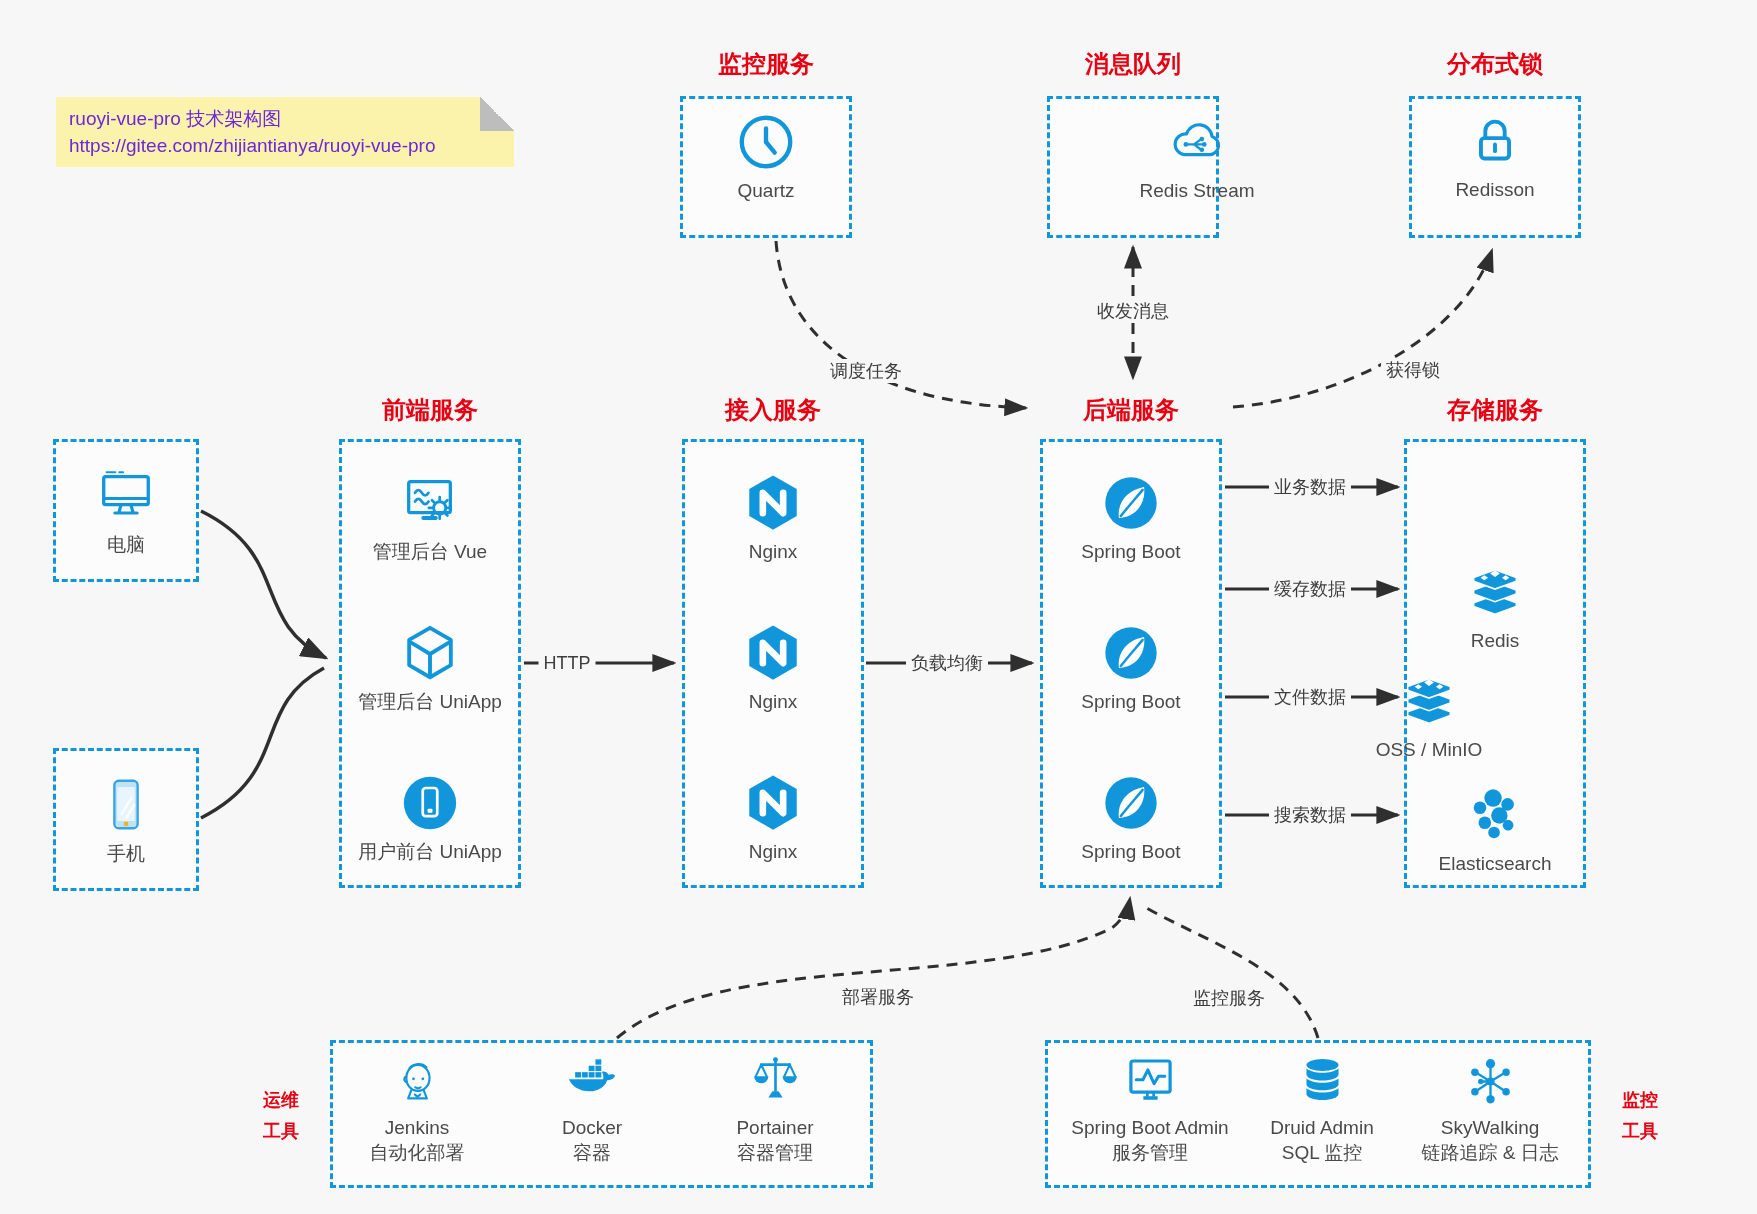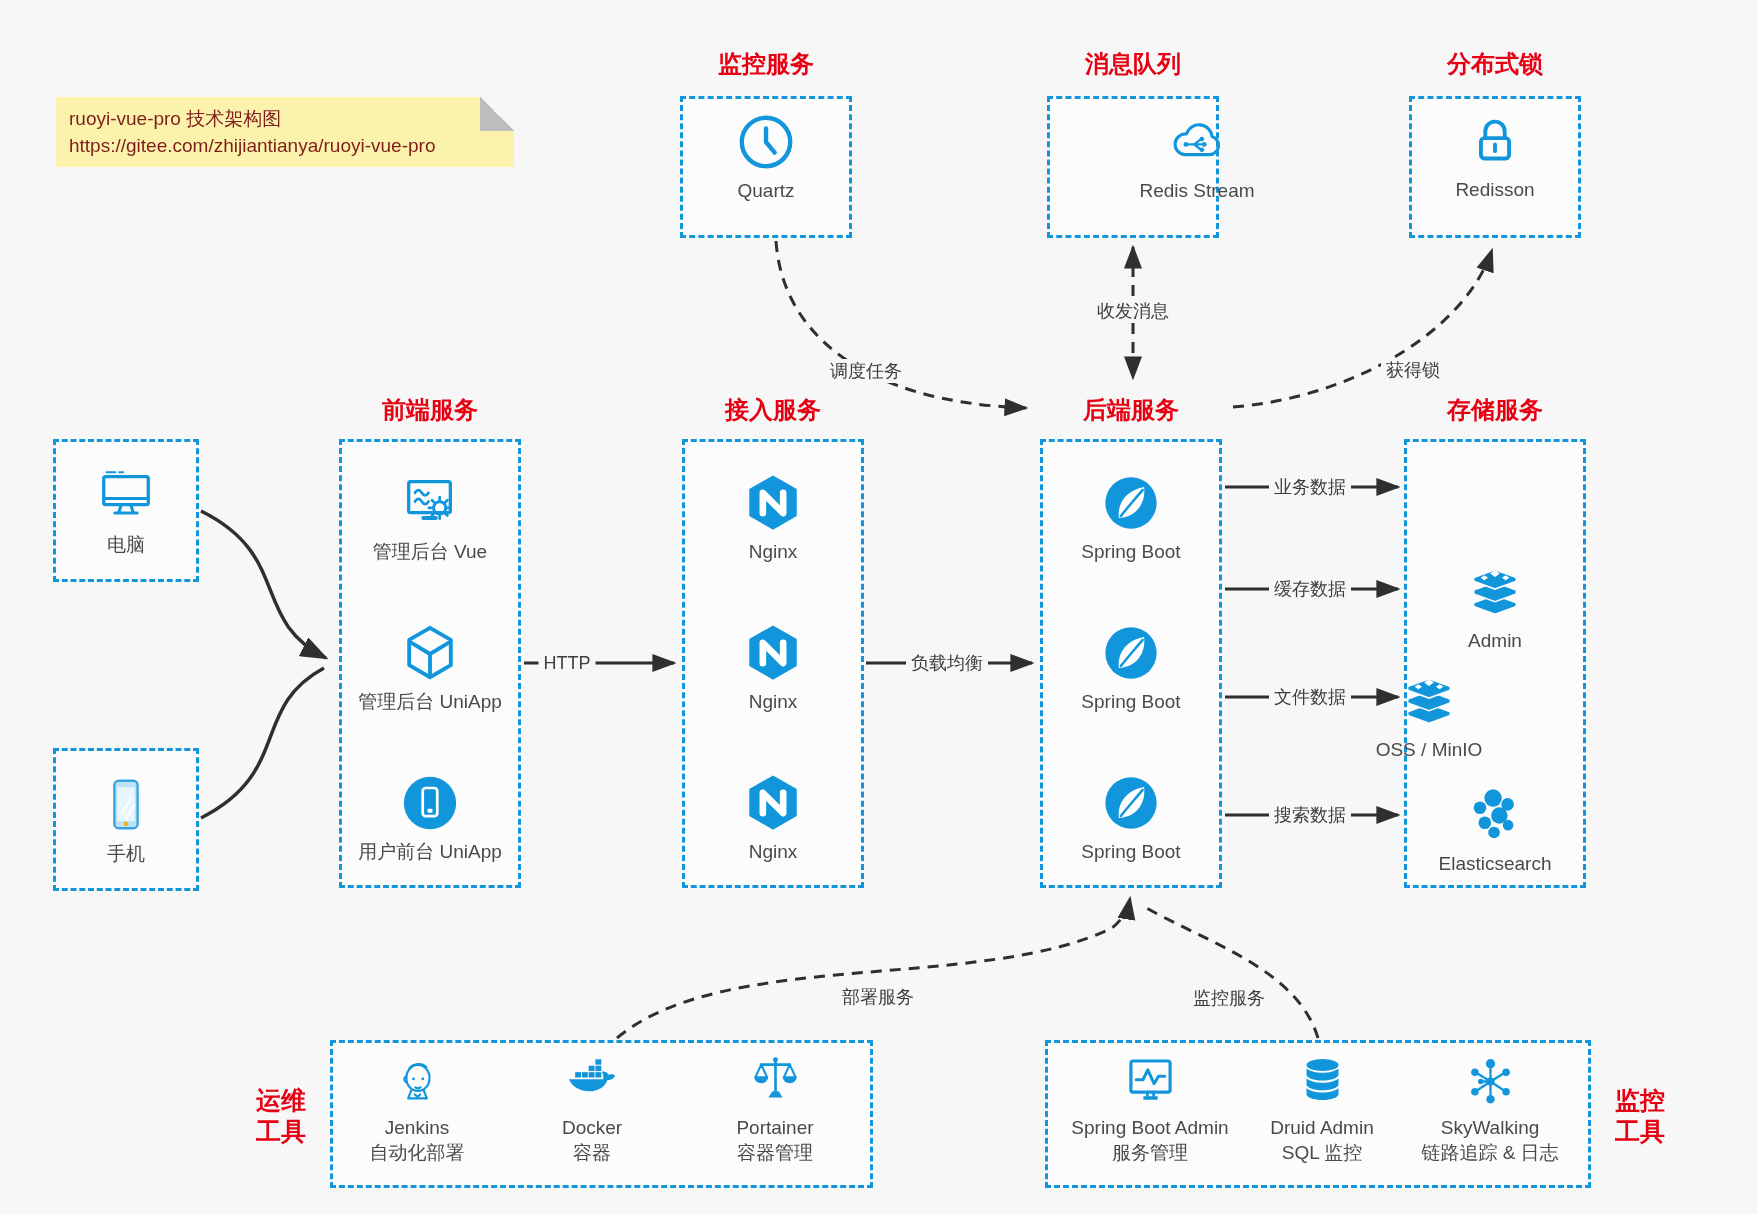--- a/index.html
+++ b/index.html
@@ -7,32 +7,32 @@
     --bg:#f7f7f7; --boxbg:#fcfcfc; --notebg:#fbf3ac;
   }
   html,body{margin:0;padding:0;background:var(--bg);}
   #canvas{position:relative;width:1757px;height:1214px;background:var(--bg);
     font-family:"Liberation Sans","DejaVu Sans",sans-serif;overflow:hidden;}
   .group-box{position:absolute;border:3px dashed var(--blue);background:var(--boxbg);
     box-sizing:border-box;z-index:0;}
   .group-title{position:absolute;transform:translate(-50%,-50%);color:var(--red);
     font-weight:bold;font-size:24px;white-space:nowrap;z-index:3;}
   .side-title{position:absolute;transform:translate(-50%,-50%);color:var(--red);
-    font-weight:bold;font-size:25px;line-height:31px;z-index:3;}
+    font-weight:bold;font-size:18px;line-height:31px;z-index:3;}
   .item{position:absolute;transform:translateX(-50%);text-align:center;width:210px;z-index:2;}
   .item svg{width:62px;height:62px;display:block;margin:0 auto;}
   .item.sm svg{width:57px;height:57px;}
   .item .lbl{margin-top:5px;font-size:19px;color:var(--label);line-height:25px;white-space:nowrap;}
   #wires{position:absolute;left:0;top:0;width:1757px;height:1214px;z-index:1;pointer-events:none;}
   .wire{stroke:var(--ink);fill:none;}
   .wire.dashed{stroke-dasharray:11 8;}
   .conn-label{position:absolute;transform:translate(-50%,-50%);font-size:18px;color:#3d3d3d;
     background:var(--bg);padding:0 5px;white-space:nowrap;z-index:2;}
   .note{position:absolute;left:56px;top:97px;width:458px;height:70px;background:var(--notebg);
-    color:#7f1d1d;font-size:19px;line-height:27px;padding:8px 0 0 13px;box-sizing:border-box;z-index:3;}
+    color:#6d28d9;font-size:19px;line-height:27px;padding:8px 0 0 13px;box-sizing:border-box;z-index:3;}
   .note::after{content:"";position:absolute;top:0;right:0;width:34px;height:34px;
     background:linear-gradient(225deg,var(--bg) 50%,#bdbdbd 50%);}
   
   .ks{stroke:var(--blue);fill:none;stroke-linecap:round;stroke-linejoin:round;}
   .kf{fill:var(--blue);}
   .kw{stroke:#fff;fill:none;stroke-linecap:round;stroke-linejoin:round;}
   .kfw{fill:#fff;}
   .slab{fill:var(--blue);stroke:var(--boxbg);stroke-width:1.6;}
 </style>
 </head>
@@ -233,21 +233,21 @@
       <div class="">
         <svg viewBox="0 0 64 64">
           <path class="slab" d="M10 43 L32 35 L54 43 V47 L32 55 L10 47 Z"></path>
           <path class="slab" d="M10 30 L32 22 L54 30 V34 L32 42 L10 34 Z"></path>
           <path class="slab" d="M10 17 L32 9 L54 17 V21 L32 29 L10 21 Z"></path>
           <path class="kfw" d="M32 9.5 l5 3.5 l-5 3.5 l-5 -3.5 Z"></path>
           <path class="kfw" d="M21 14.6 l3.8 2.6 l-3.8 2.6 l-3.8 -2.6 Z"></path>
           <path class="kfw" d="M43 14.6 l3.8 2.6 l-3.8 2.6 l-3.8 -2.6 Z"></path>
         </svg>
       </div>
-      <div class="lbl">Admin</div>
+      <div class="lbl">Redis</div>
     </div>
     <div class="item" style="left: 1429px; top: 670px;">
       <div class="">
         <svg viewBox="0 0 64 64">
           <path class="slab" d="M10 43 L32 35 L54 43 V47 L32 55 L10 47 Z"></path>
           <path class="slab" d="M10 30 L32 22 L54 30 V34 L32 42 L10 34 Z"></path>
           <path class="slab" d="M10 17 L32 9 L54 17 V21 L32 29 L10 21 Z"></path>
           <path class="kfw" d="M32 9.5 l5 3.5 l-5 3.5 l-5 -3.5 Z"></path>
           <path class="kfw" d="M21 14.6 l3.8 2.6 l-3.8 2.6 l-3.8 -2.6 Z"></path>
           <path class="kfw" d="M43 14.6 l3.8 2.6 l-3.8 2.6 l-3.8 -2.6 Z"></path>

